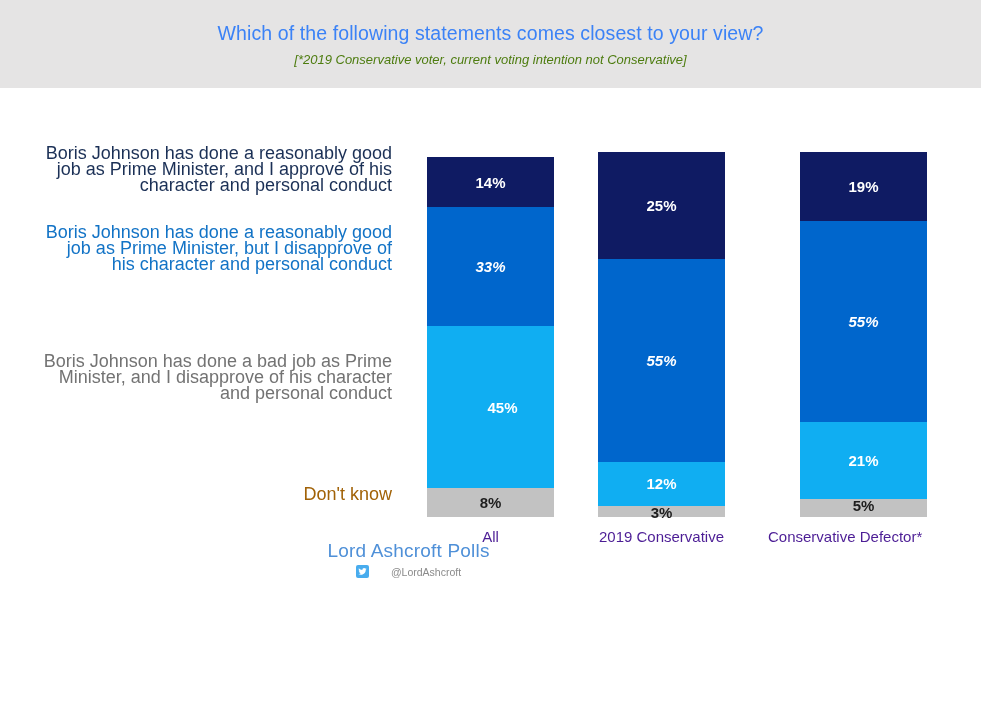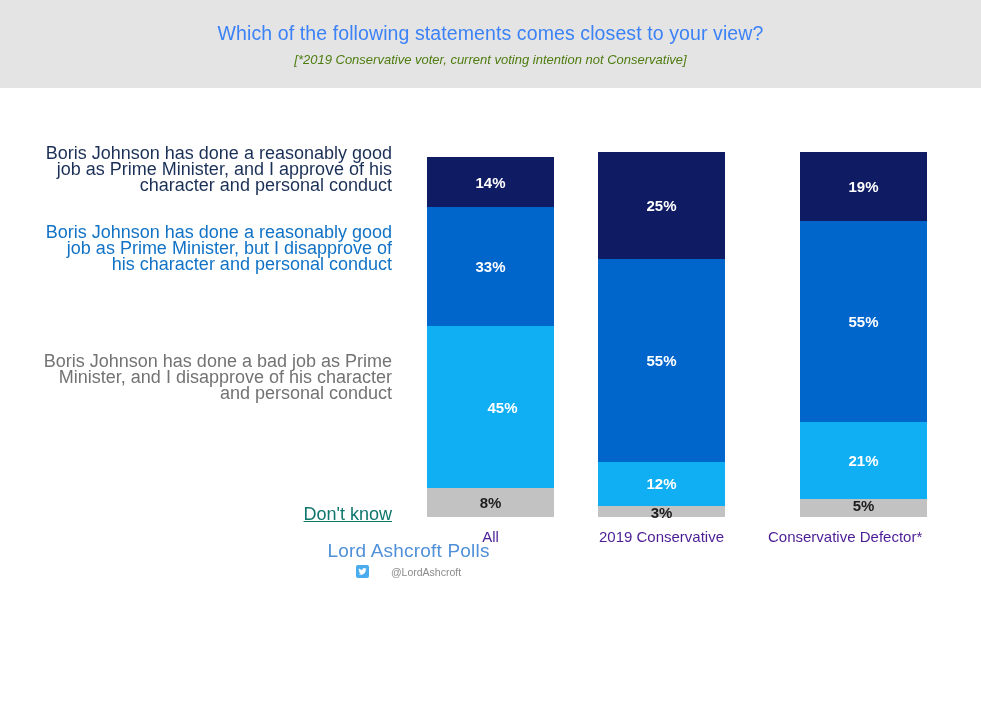--- a/index.html
+++ b/index.html
@@ -61,21 +61,21 @@
     position: absolute;
     right: 0;
     width: 352px;
     text-align: right;
     font-size: 18px;
     line-height: 16px;
   }
   .legend-label.navy   { color: #1b3056; top: 57px; }
   .legend-label.mid    { color: #1273c6; top: 136px; }
   .legend-label.light  { color: #737373; top: 265px; }
-  .legend-label.grey   { color: #0f766e; top: 418px; text-decoration: underline; }
+  .legend-label.grey   { color: #a16207; top: 398px; }
 
   
   .bar-group {
     position: absolute;
     top: 0;
   }
   .bar {
     position: absolute;
     box-sizing: border-box;
   }
@@ -87,21 +87,21 @@
     align-items: center;
     justify-content: center;
   }
   .seg-value {
     font-size: 15px;
     font-weight: bold;
     line-height: 1;
     white-space: nowrap;
   }
   .seg.navy  { background: #0f1b63; }
-  .seg.mid   { background: #0066cc; }
+  .seg.mid   { background: #0066cc; font-style: italic; }
   .seg.light { background: #10aef2; }
   .seg.grey  { background: #c2c2c2; }
   .seg.navy .seg-value,
   .seg.mid  .seg-value,
   .seg.light .seg-value { color: #ffffff; }
   .seg.grey .seg-value  { color: #1d1d1d; }
 
   
   .seg.grey.tiny { overflow: visible; }
   .seg.grey.tiny .seg-value { position: absolute; top: -1px; }

